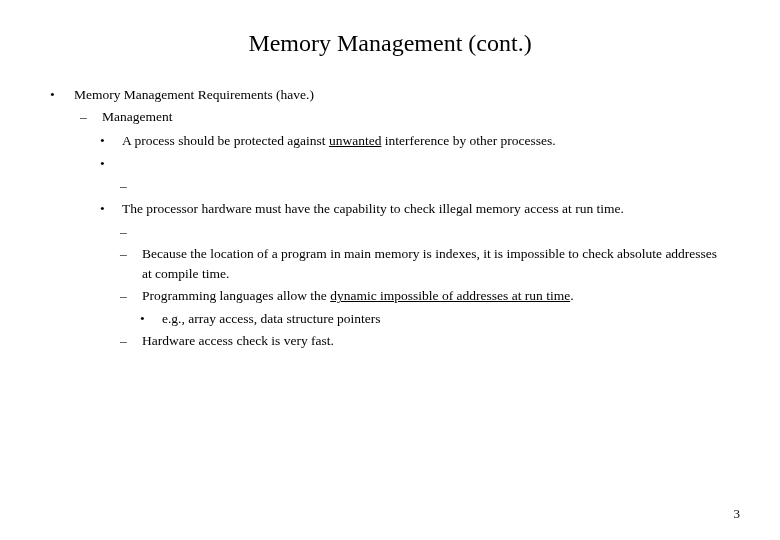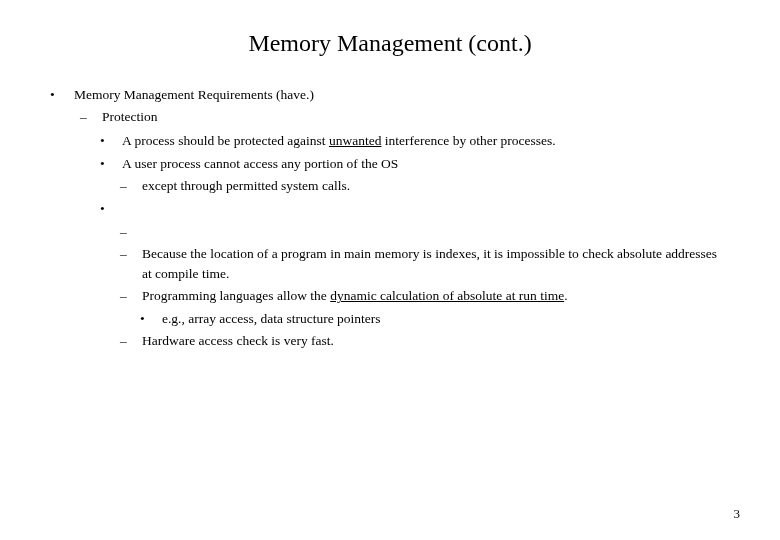--- a/index.html
+++ b/index.html
@@ -121,54 +121,53 @@
   <div class="content">
 
     <div class="level1">
       <div class="level1-item" style="display:flex; align-items:flex-start;">
         <span class="bullet-dot">•</span>
         <span class="level1-text">Memory Management Requirements (have.)</span>
       </div>
 
       <div class="dash-item">
         <span class="dash-sym">–</span>
-        <span>Protection</span>
+        <span>Management</span>
       </div>
 
       <div class="level2-bullet">
         <span class="level2-dot">•</span>
         <span>A process should be protected against <span class="underline">unwanted</span> interference by other processes.</span>
       </div>
 
       <div class="level2-bullet">
         <span class="level2-dot">•</span>
-        <span>A user process cannot access any portion of the OS</span>
       </div>
 
       <div class="sub-dash">
         <span class="sub-dash-sym">–</span>
-        <span>except through permitted system calls.</span>
       </div>
 
       <div class="level2-bullet">
         <span class="level2-dot">•</span>
+        <span>The processor hardware must have the capability to check illegal memory access at run time.</span>
       </div>
 
       <div class="sub-dash">
         <span class="sub-dash-sym">–</span>
       </div>
 
       <div class="sub-dash">
         <span class="sub-dash-sym">–</span>
         <span>Because the location of a program in main memory is indexes, it is impossible to check absolute addresses at compile time.</span>
       </div>
 
       <div class="sub-dash">
         <span class="sub-dash-sym">–</span>
-        <span>Programming languages allow the <span class="underline">dynamic calculation of absolute at run time</span>.</span>
+        <span>Programming languages allow the <span class="underline">dynamic impossible of addresses at run time</span>.</span>
       </div>
 
       <div class="level3-bullet">
         <span class="level3-dot">•</span>
         <span>e.g., array access, data structure pointers</span>
       </div>
 
       <div class="sub-dash">
         <span class="sub-dash-sym">–</span>
         <span>Hardware access check is very fast.</span>

